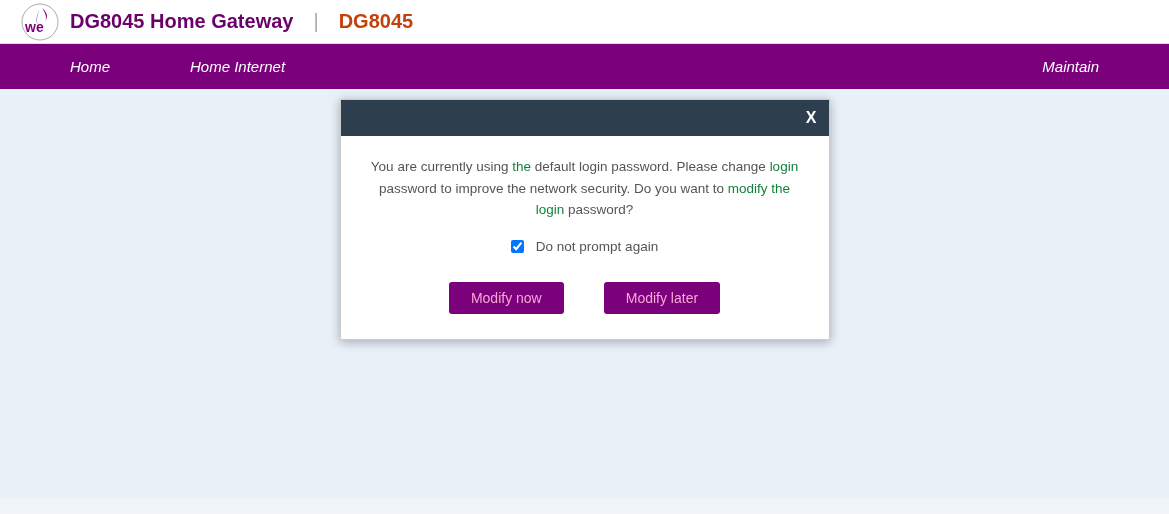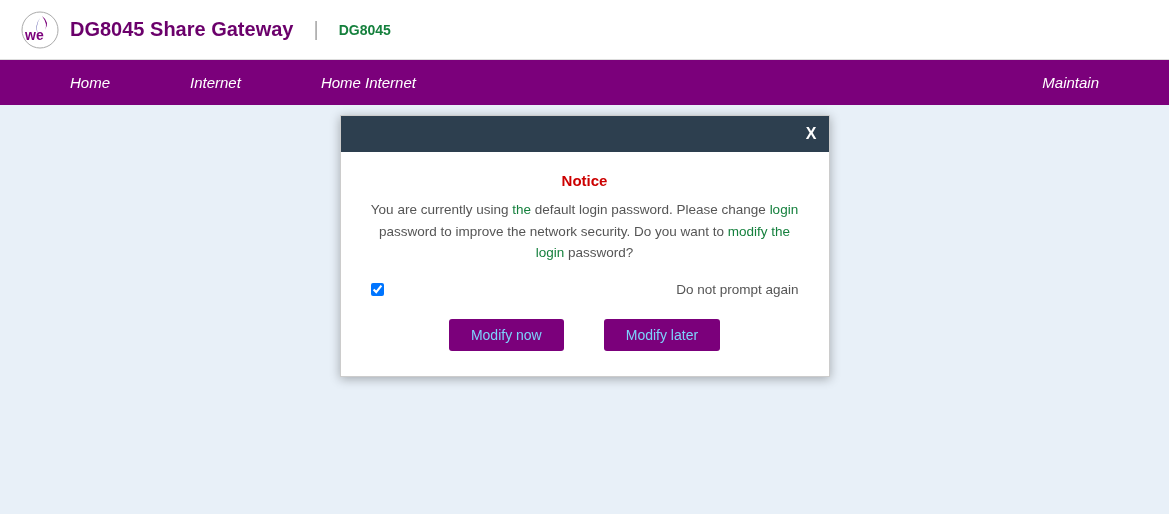--- a/index.html
+++ b/index.html
@@ -5,21 +5,21 @@
     * { box-sizing: border-box; margin: 0; padding: 0; }
     body { font-family: Arial, sans-serif; background: #f0f4f8; min-height: 514px; }
 
     
     .header {
       background: #fff;
       display: flex;
       align-items: center;
       padding: 8px 20px;
       border-bottom: 1px solid #ddd;
-      height: 60px;
+      height: 44px;
     }
     .logo-area {
       display: flex;
       align-items: center;
       gap: 10px;
     }
     .logo-icon {
       width: 40px;
       height: 40px;
     }
@@ -27,22 +27,22 @@
       color: #6b006b;
       font-size: 20px;
       font-weight: bold;
     }
     .header-divider {
       color: #aaa;
       margin: 0 10px;
       font-size: 20px;
     }
     .header-subtitle {
-      color: #15803d;
-      font-size: 14px;
+      color: #c2410c;
+      font-size: 20px;
       font-weight: bold;
     }
 
     
     .navbar {
       background: #7b007b;
       display: flex;
       align-items: center;
       height: 45px;
       padding: 0 30px;
@@ -170,65 +170,64 @@
       font-size: 13.5px;
       line-height: 1.6;
       margin-bottom: 18px;
     }
     .modal-notice-text .highlight {
       color: #15803d;
     }
     .modal-checkbox-row {
       display: flex;
       align-items: center;
-      justify-content: space-between;
+      justify-content: center;
       gap: 12px;
-      margin-bottom: 22px;
+      margin-bottom: 28px;
     }
     .modal-checkbox-label {
       color: #555;
       font-size: 13.5px;
     }
     .modal-buttons {
       display: flex;
       justify-content: center;
       gap: 40px;
     }
     .modal-btn {
       background: #7b007b;
-      color: #7dd3fc;
+      color: #f9a8d4;
       border: none;
       padding: 8px 22px;
       font-size: 14px;
       cursor: pointer;
       border-radius: 3px;
       min-width: 110px;
     }
   </style>
 </head>
 <body>
 
 <div class="header">
   <div class="logo-area">
     <svg class="logo-icon" viewBox="0 0 40 40" xmlns="http://www.w3.org/2000/svg">
       <ellipse cx="20" cy="20" rx="18" ry="18" fill="none" stroke="#aaa" stroke-width="1"></ellipse>
       <text x="5" y="30" font-size="14" font-weight="bold" fill="#7b007b">we</text>
 
       <path d="M22 6 Q30 12 25 20 Q28 14 22 6Z" fill="#7b007b"></path>
       <path d="M20 8 Q15 16 18 24 Q14 16 20 8Z" fill="#5a5aaa"></path>
     </svg>
-    <span class="header-title">DG8045 Share Gateway</span>
+    <span class="header-title">DG8045 Home Gateway</span>
     <span class="header-divider">|</span>
     <span class="header-subtitle">DG8045</span>
   </div>
 </div>
 
 <nav class="navbar">
   <span class="navbar-item">Home</span>
-  <span class="navbar-item">Internet</span>
   <span class="navbar-item">Home Internet</span>
   <div class="navbar-spacer"></div>
   <span class="navbar-item">Maintain</span>
 </nav>
 
 <div class="main-area">
 
   <div class="login-panel">
     <div class="login-panel-title"></div>
     <div class="login-label">Log</div>
@@ -239,21 +238,20 @@
     </div>
     <button class="login-btn">Log in</button>
   </div>
 
   <div class="modal-overlay">
     <div class="modal">
       <div class="modal-header">
         <span class="modal-close">X</span>
       </div>
       <div class="modal-body">
-        <div class="modal-notice-title">Notice</div>
         <div class="modal-notice-text">
           You are currently using <span class="highlight">the</span> default login password. Please change <span class="highlight">login</span>
           password to improve the network security. Do you want to <span class="highlight">modify the login</span>
           password?
         </div>
         <div class="modal-checkbox-row">
           <input type="checkbox" checked="" style="">
           <label class="modal-checkbox-label">Do not prompt again</label>
         </div>
         <div class="modal-buttons">

